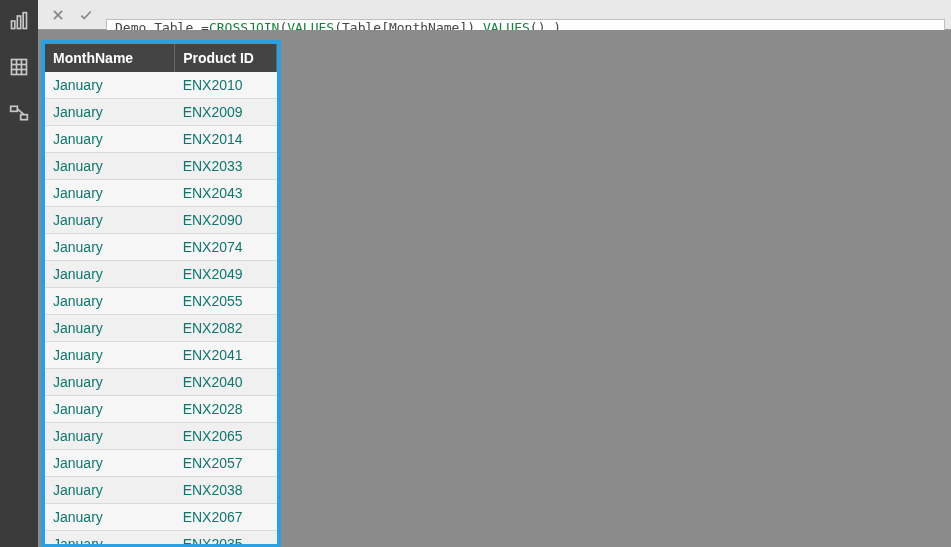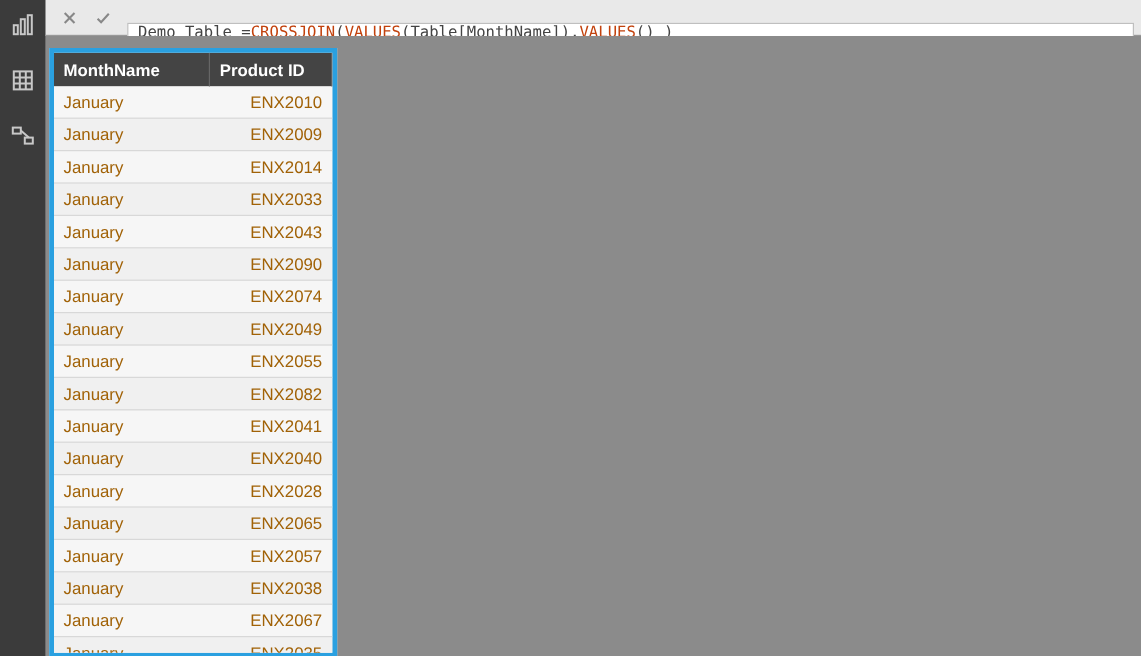--- a/index.html
+++ b/index.html
@@ -62,21 +62,21 @@
       padding: 0 8px;
       display: flex;
       align-items: flex-start;
       font-family: "Lucida Console", "Consolas", monospace;
       font-size: 13px;
       color: #444;
       white-space: nowrap;
       overflow: hidden;
       margin-top: 32px;
     }
-    .formula-input .kw { color: #c2410c; }
+    .formula-input .kw { color: #15803d; }
     .formula-input .op { color: #444; }
     .content-area {
       flex: 1;
       position: relative;
       background: #8b8b8b;
       overflow: hidden;
     }
     .table-highlight {
       position: absolute;
       left: 3px;
@@ -96,28 +96,28 @@
       background: #444444;
       color: #fff;
       text-align: left;
       font-weight: 600;
       padding: 6px 8px;
       border-right: 1px solid #666;
     }
     table.data-table tbody td {
       padding: 5px 8px;
       border-bottom: 1px solid #d8d8d8;
-      color: #a16207;
+      color: #0f766e;
       background: #f6f6f6;
     }
     table.data-table tbody tr:nth-child(even) td {
       background: #f0f0f0;
     }
     table.data-table td.col-month { width: 56%; }
-    table.data-table td.col-prod  { width: 44%; text-align: right; }
+    table.data-table td.col-prod  { width: 44%; }
   </style>
 </head>
 <body>
 
 <div class="nav-rail">
   <div class="nav-icon">
     <svg viewBox="0 0 24 24" fill="none" stroke="currentColor" stroke-width="2">
       <rect x="3" y="12" width="4" height="9"></rect>
       <rect x="10" y="6" width="4" height="15"></rect>
       <rect x="17" y="2" width="4" height="19"></rect>

